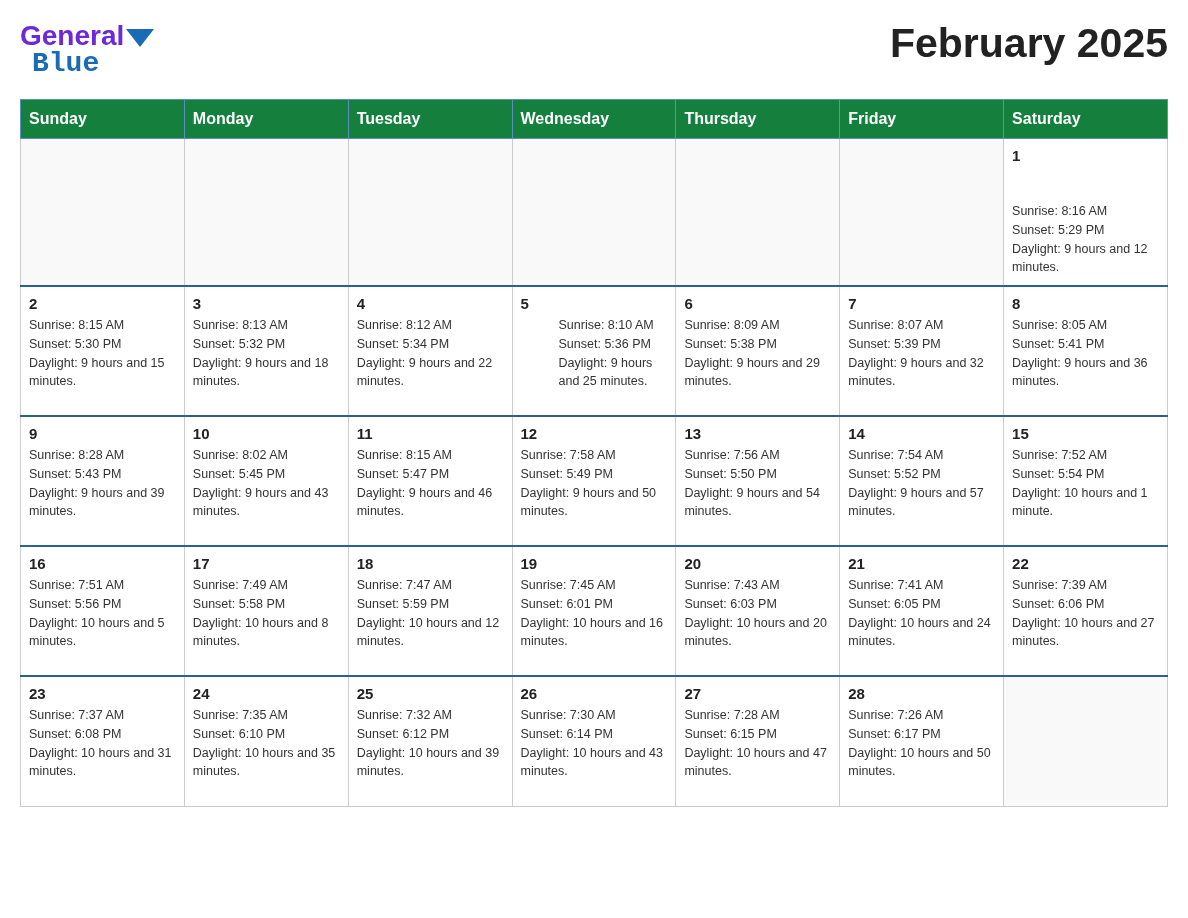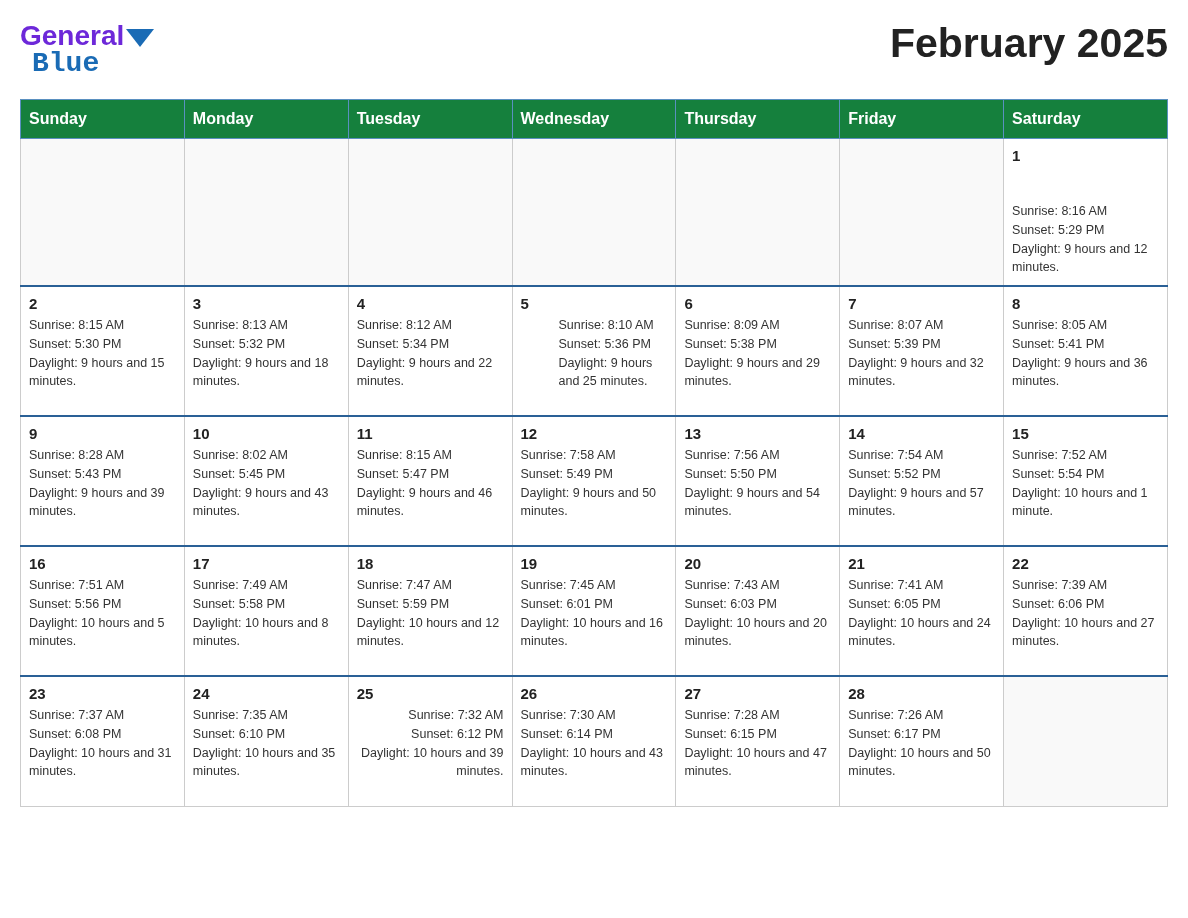--- a/index.html
+++ b/index.html
@@ -288,21 +288,21 @@
 Daylight: 10 hours and 31 minutes.</div>
         </td>
         <td>
           <span class="day-num">24</span>
           <div class="day-info" style="white-space: pre-line;">Sunrise: 7:35 AM
 Sunset: 6:10 PM
 Daylight: 10 hours and 35 minutes.</div>
         </td>
         <td>
           <span class="day-num">25</span>
-          <div class="day-info" style="white-space: pre-line; text-align: right;">Sunrise: 7:32 AM
+          <div class="day-info" style="white-space: pre-line;">Sunrise: 7:32 AM
 Sunset: 6:12 PM
 Daylight: 10 hours and 39 minutes.</div>
         </td>
         <td>
           <span class="day-num">26</span>
           <div class="day-info" style="white-space: pre-line;">Sunrise: 7:30 AM
 Sunset: 6:14 PM
 Daylight: 10 hours and 43 minutes.</div>
         </td>
         <td>

